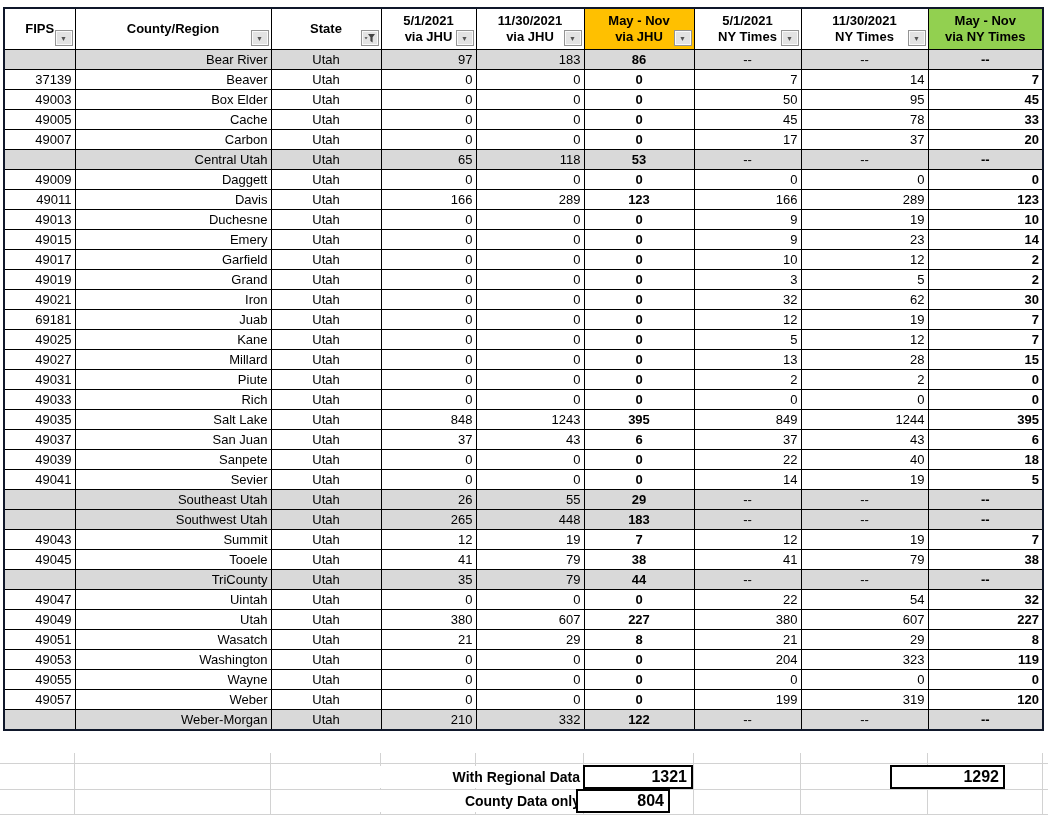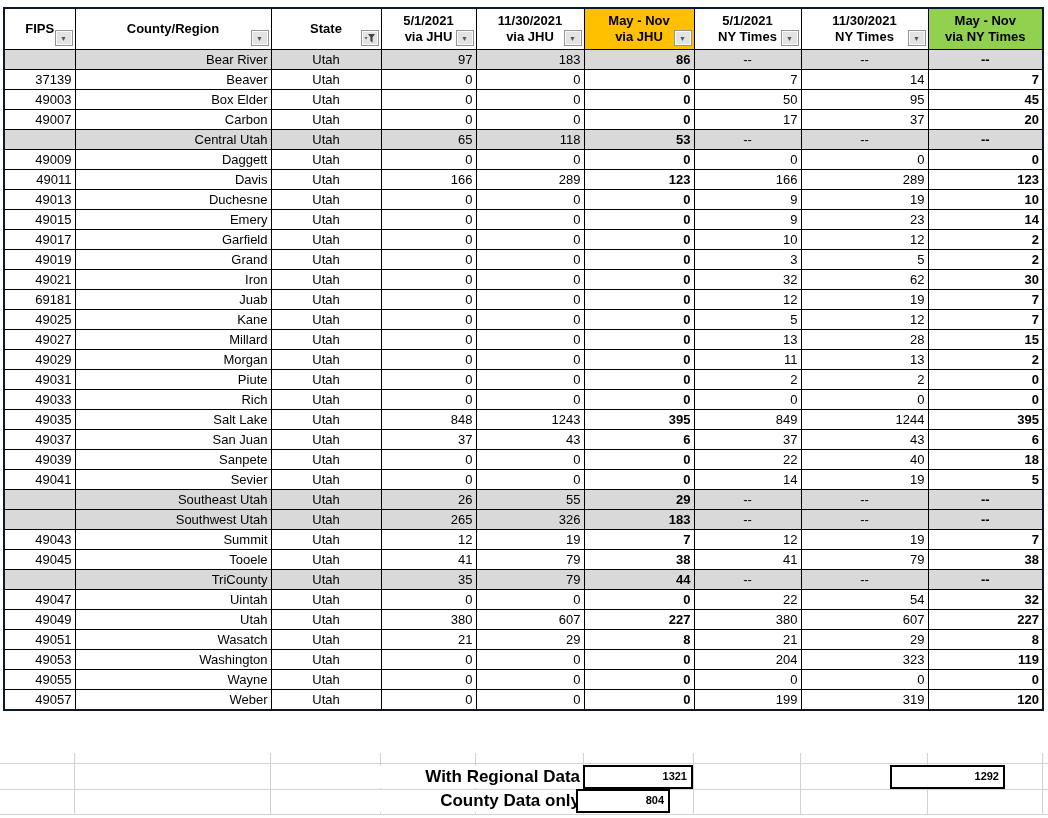--- a/index.html
+++ b/index.html
@@ -38,41 +38,41 @@
   }
   
   .hc-jhu_maynov{background:var(--orange-header);border-left:2px solid #000;border-right:2px solid #000;}
   .hc-nyt_maynov{background:var(--green-header);border-left:2px solid #000;}
   
   .cc-fips{text-align:right;}
   .cc-county{text-align:right;}
   .cc-state{text-align:center;}
   .cc-jhu_0501,.cc-jhu_1130,.cc-nyt_0501,.cc-nyt_1130{text-align:right;}
   .cc-jhu_maynov{
-    text-align:right;font-weight:bold;background:var(--orange-cell);
+    text-align:center;font-weight:bold;background:var(--orange-cell);
     border-left:2px solid #000;border-right:2px solid #000;
   }
   .cc-nyt_maynov{
     text-align:right;font-weight:bold;background:var(--green-cell);
     border-left:2px solid #000;
   }
   tr.region td{background:var(--region-gray);}
   td.dash{text-align:center;}
   
   .vline{position:absolute;width:1px;top:753px;height:62px;background:#d2d2d2;z-index:1;}
   .hline{position:absolute;left:0;width:1048px;height:1px;background:#d2d2d2;z-index:1;}
   .flabel{
     position:absolute;left:290px;width:290px;height:22px;line-height:22px;
-    text-align:right;font-weight:bold;font-size:17px;background:#fff;z-index:2;
+    text-align:right;font-weight:bold;font-size:14px;background:#fff;z-index:2;
     padding-right:3px;
   }
   .fbox{
     position:absolute;height:24px;box-sizing:border-box;
     border:2.5px solid #000;background:#fff;z-index:2;
-    font-weight:bold;font-size:11px;line-height:19px;text-align:right;
+    font-weight:bold;font-size:16px;line-height:19px;text-align:right;
     padding-right:4px;
   }
 </style>
 </head>
 <body>
 
 <table class="grid">
   <colgroup>
     <col style="width:71px">
       <col style="width:196px">
@@ -130,20 +130,31 @@
         <td class="cc-county">Box Elder</td>
         <td class="cc-state">Utah</td>
         <td class="cc-jhu_0501">0</td>
         <td class="cc-jhu_1130">0</td>
         <td class="cc-jhu_maynov">0</td>
         <td class="cc-nyt_0501">50</td>
         <td class="cc-nyt_1130">95</td>
         <td class="cc-nyt_maynov">45</td>
       </tr>
       <tr>
+        <td class="cc-fips">49005</td>
+        <td class="cc-county">Cache</td>
+        <td class="cc-state">Utah</td>
+        <td class="cc-jhu_0501">0</td>
+        <td class="cc-jhu_1130">0</td>
+        <td class="cc-jhu_maynov">0</td>
+        <td class="cc-nyt_0501">45</td>
+        <td class="cc-nyt_1130">78</td>
+        <td class="cc-nyt_maynov">33</td>
+      </tr>
+      <tr>
         <td class="cc-fips">49007</td>
         <td class="cc-county">Carbon</td>
         <td class="cc-state">Utah</td>
         <td class="cc-jhu_0501">0</td>
         <td class="cc-jhu_1130">0</td>
         <td class="cc-jhu_maynov">0</td>
         <td class="cc-nyt_0501">17</td>
         <td class="cc-nyt_1130">37</td>
         <td class="cc-nyt_maynov">20</td>
       </tr>
@@ -262,31 +273,20 @@
         <td class="cc-county">Millard</td>
         <td class="cc-state">Utah</td>
         <td class="cc-jhu_0501">0</td>
         <td class="cc-jhu_1130">0</td>
         <td class="cc-jhu_maynov">0</td>
         <td class="cc-nyt_0501">13</td>
         <td class="cc-nyt_1130">28</td>
         <td class="cc-nyt_maynov">15</td>
       </tr>
       <tr>
-        <td class="cc-fips">49029</td>
-        <td class="cc-county">Morgan</td>
-        <td class="cc-state">Utah</td>
-        <td class="cc-jhu_0501">0</td>
-        <td class="cc-jhu_1130">0</td>
-        <td class="cc-jhu_maynov">0</td>
-        <td class="cc-nyt_0501">11</td>
-        <td class="cc-nyt_1130">13</td>
-        <td class="cc-nyt_maynov">2</td>
-      </tr>
-      <tr>
         <td class="cc-fips">49031</td>
         <td class="cc-county">Piute</td>
         <td class="cc-state">Utah</td>
         <td class="cc-jhu_0501">0</td>
         <td class="cc-jhu_1130">0</td>
         <td class="cc-jhu_maynov">0</td>
         <td class="cc-nyt_0501">2</td>
         <td class="cc-nyt_1130">2</td>
         <td class="cc-nyt_maynov">0</td>
       </tr>
@@ -354,21 +354,21 @@
         <td class="cc-jhu_maynov">29</td>
         <td class="cc-nyt_0501 dash">--</td>
         <td class="cc-nyt_1130 dash">--</td>
         <td class="cc-nyt_maynov dash">--</td>
       </tr>
       <tr class="region">
         <td class="cc-fips"></td>
         <td class="cc-county">Southwest Utah</td>
         <td class="cc-state">Utah</td>
         <td class="cc-jhu_0501">265</td>
-        <td class="cc-jhu_1130">326</td>
+        <td class="cc-jhu_1130">448</td>
         <td class="cc-jhu_maynov">183</td>
         <td class="cc-nyt_0501 dash">--</td>
         <td class="cc-nyt_1130 dash">--</td>
         <td class="cc-nyt_maynov dash">--</td>
       </tr>
       <tr>
         <td class="cc-fips">49043</td>
         <td class="cc-county">Summit</td>
         <td class="cc-state">Utah</td>
         <td class="cc-jhu_0501">12</td>
@@ -458,20 +458,31 @@
       <tr>
         <td class="cc-fips">49057</td>
         <td class="cc-county">Weber</td>
         <td class="cc-state">Utah</td>
         <td class="cc-jhu_0501">0</td>
         <td class="cc-jhu_1130">0</td>
         <td class="cc-jhu_maynov">0</td>
         <td class="cc-nyt_0501">199</td>
         <td class="cc-nyt_1130">319</td>
         <td class="cc-nyt_maynov">120</td>
+      </tr>
+      <tr class="region">
+        <td class="cc-fips"></td>
+        <td class="cc-county">Weber-Morgan</td>
+        <td class="cc-state">Utah</td>
+        <td class="cc-jhu_0501">210</td>
+        <td class="cc-jhu_1130">332</td>
+        <td class="cc-jhu_maynov">122</td>
+        <td class="cc-nyt_0501 dash">--</td>
+        <td class="cc-nyt_1130 dash">--</td>
+        <td class="cc-nyt_maynov dash">--</td>
       </tr>
     </tbody>
 </table>
 
 <div>
   <div class="vline" style="left:74px"></div>
   <div class="vline" style="left:270px"></div>
   <div class="vline" style="left:380px"></div>
   <div class="vline" style="left:475px"></div>
   <div class="vline" style="left:583px"></div>

